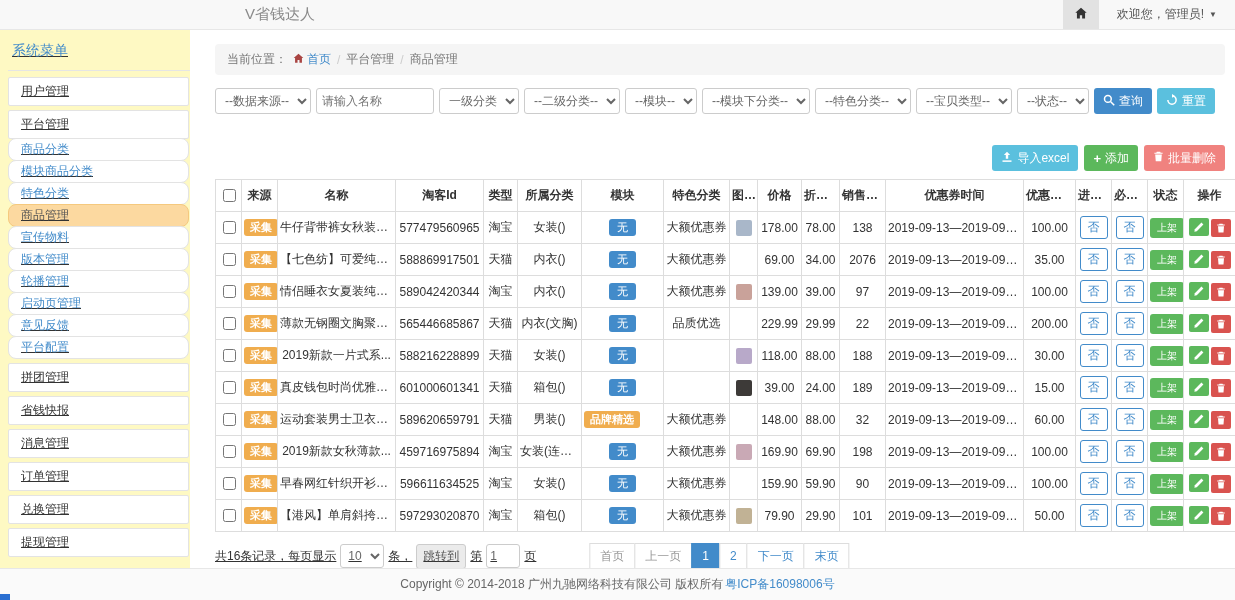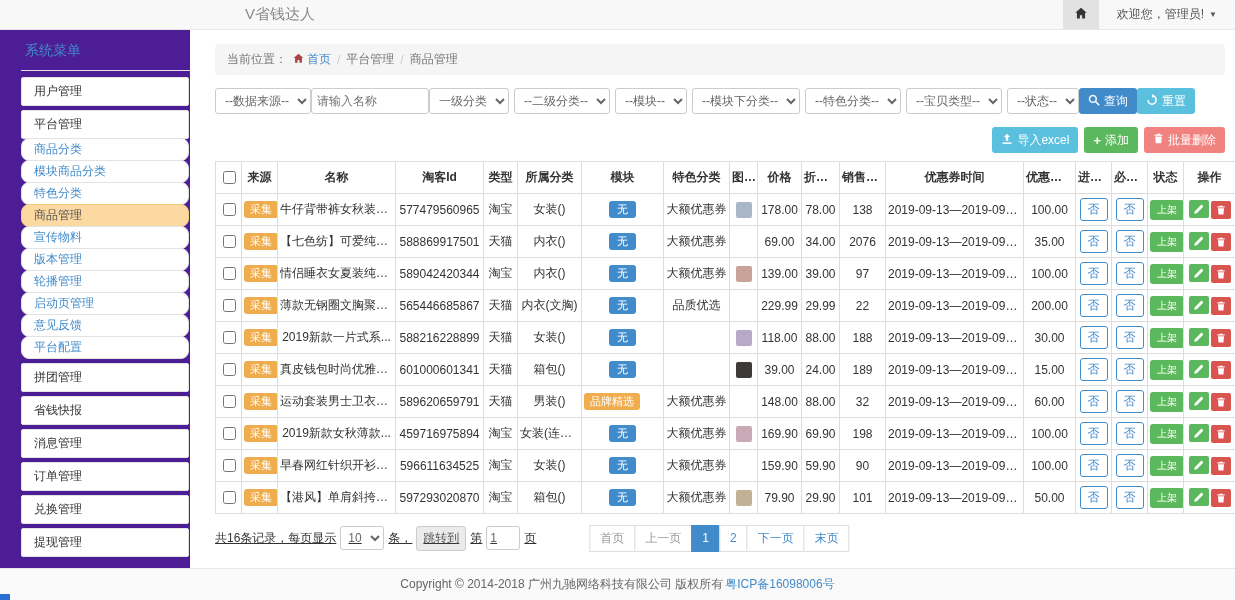--- a/index.html
+++ b/index.html
@@ -11,58 +11,58 @@
   }
   
   .navbar { position:absolute; top:0; left:0; right:0; height:30px; background:#f8f8f8;
     border-bottom:1px solid #e7e7e7; display:flex; align-items:center; z-index:6; }
   .brand { margin-left:245px; font-size:15px; color:#8a8a8a; }
   .nav-right { margin-left:auto; display:flex; align-items:stretch; height:100%; }
   .home-btn { width:36px; background:#e2e2e2; display:flex; align-items:center; justify-content:center; cursor:pointer; }
   .welcome { display:flex; align-items:center; gap:5px; padding:0 18px; color:#555; cursor:pointer; }
   .caret { font-size:8px; color:#555; }
   
-  .sidebar { position:absolute; top:30px; left:0; bottom:32px; width:190px; background:#4c1d95;
-    overflow:hidden; padding:0 0 0 21px; }
+  .sidebar { position:absolute; top:30px; left:0; bottom:32px; width:190px; background:#fef9c3;
+    overflow:hidden; padding:0 0 0 8px;text-decoration:underline; }
   .sidebar-title { color:#428bca; font-size:14px; padding:12px 4px 10px; border-bottom:1px solid #e5e5e5; }
   .menu { margin-top:6px; padding-right:1px; }
   .menu-item { background:#fff; border:1px solid #e3e3e3; padding:0 12px; font-size:12px; color:#333;
     display:flex; align-items:center; cursor:pointer; border-radius:2px; white-space:nowrap; overflow:hidden; }
   .menu-item.top { height:29px; margin-top:4px; }
   .menu-item.top.first { margin-top:0; }
   .menu-item.sub { height:23px; color:#428bca; margin-top:-1px; border-radius:8px; }
   .menu-item.active { background:#fcd9a0; border-color:#f5c97e; color:#555; }
   
   .main { position:absolute; top:30px; left:190px; right:0; bottom:32px; background:#fff;
     padding:14px 10px 0 25px; overflow:hidden; }
   .breadcrumb { background:#f5f5f5; border-radius:4px; padding:7px 12px; font-size:12px; color:#777;
     margin-bottom:13px; display:flex; align-items:center; gap:6px; }
   .bc-home { color:#428bca; display:inline-flex; align-items:center; gap:3px; cursor:pointer; }
   .bc-sep { color:#ccc; }
   
-  .filters { display:flex; align-items:center; margin-bottom:13px; white-space:nowrap; }
+  .filters { display:flex; align-items:center; gap:5px; margin-bottom:31px; white-space:nowrap; }
   .ctrl { height:26px; border:1px solid #ccc; border-radius:3px; background:#fff; color:#666;
     font-size:12px; padding:2px 5px; font-family:inherit; }
   .name-input { width:118px; }
   .filter-selects { display:inline-flex; gap:5px; }
   .btn { display:inline-flex; align-items:center; gap:4px; border:none; border-radius:3px; color:#fff;
     padding:0 9px; height:26px; font-size:12px; cursor:pointer; font-family:inherit; }
   .btn-blue{background:#428bca}.btn-teal{background:#5bc0de}.btn-green{background:#5cb85c}.btn-red{background:#f0827f}
   .actions { display:flex; justify-content:flex-end; gap:6px; margin-bottom:8px; }
   .plus { font-weight:bold; font-size:13px; }
   
   table.goods { width:100%; border-collapse:collapse; table-layout:fixed; }
   table.goods th, table.goods td { border:1px solid #ddd; padding:4px 2px; text-align:center;
     overflow:hidden; white-space:nowrap; text-overflow:ellipsis; font-size:12px; }
   table.goods th { font-weight:bold; padding:6px 2px; color:#333; background:#fff; }
   th.th-op { color:#428bca; }
   td.name-cell { text-align:left; padding-left:6px; }
   td.time-cell { font-size:11px; }
   .badge { display:inline-block; border-radius:3px; color:#fff; padding:2px 6px; font-size:11px; line-height:1.2; }
-  .badge-orange { background:#f0ad4e; }
+  .badge-orange { background:#f0ad4e;font-weight:bold; }
   .badge-blue { background:#428bca; padding:2px 8px; }
   .module-text { color:#f0ad4e; font-size:11px; margin-left:2px; }
   .thumb { display:inline-block; width:16px; height:16px; border-radius:2px; vertical-align:middle; }
   .btn-no { border:1px solid #428bca; color:#428bca; background:#fff; border-radius:3px;
     padding:2px 7px; font-size:12px; cursor:pointer; font-family:inherit; }
   .btn-status { background:#5cb85c; border:none; color:#fff; border-radius:3px; padding:3px 7px;
     font-size:10px; cursor:pointer; font-family:inherit; }
   .op-btn { width:20px; height:18px; border:none; border-radius:2px; display:inline-flex;
     align-items:center; justify-content:center; cursor:pointer; padding:0; margin:0 1px; }
   .op-edit { background:#5cb85c; } .op-del { background:#d9534f; }

